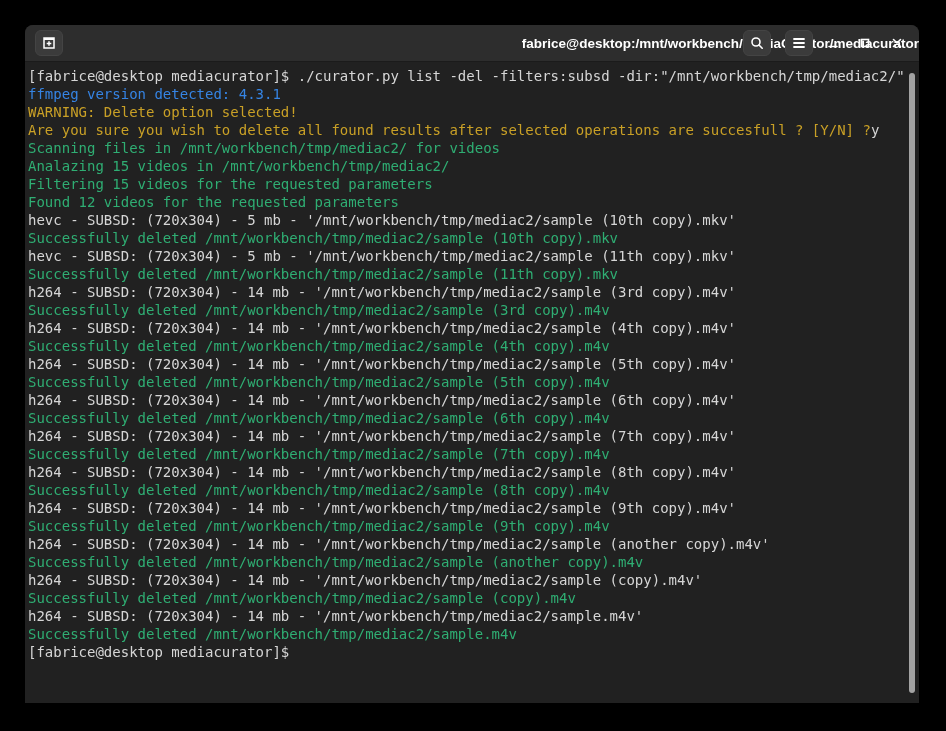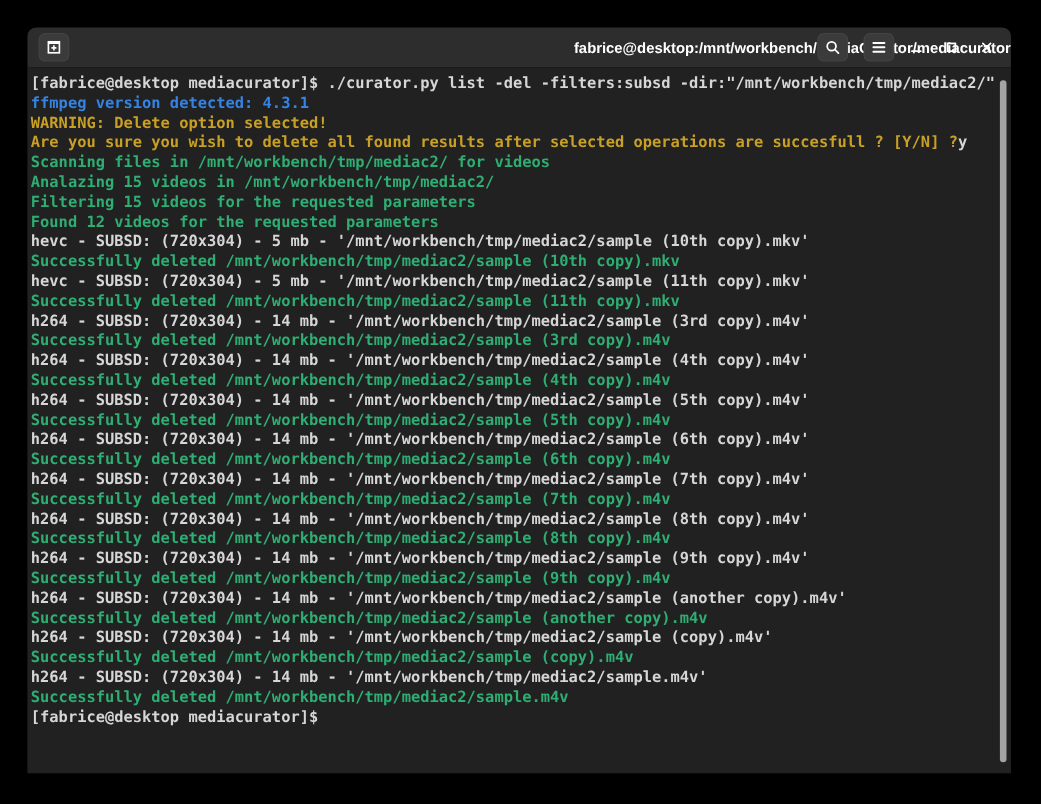--- a/index.html
+++ b/index.html
@@ -88,21 +88,21 @@
     bottom: 0;
     background: #212121;
     padding: 5px 14px 0 3px;
     font-family: "DejaVu Sans Mono", "Liberation Mono", monospace;
     font-size: 14px;
     line-height: 18px;
     white-space: pre;
     overflow: hidden;
     box-sizing: border-box;
   }
-  .line { height: 18px; font-weight: bold; }
+  .line { height: 18px; }
   .scrollbar-track {
     position: absolute;
     top: 42px;
     bottom: 2px;
     right: 3px;
     width: 8px;
   }
   .scrollbar-thumb {
     position: absolute;
     top: 6px;

